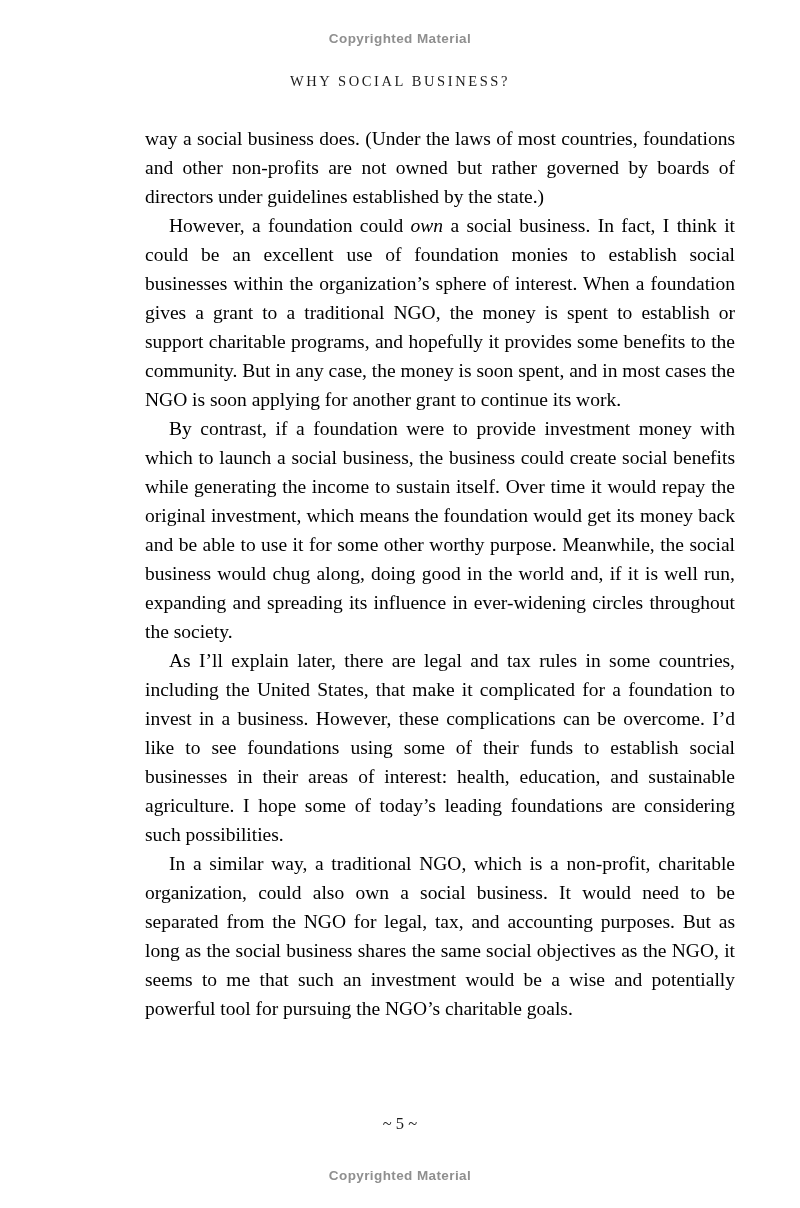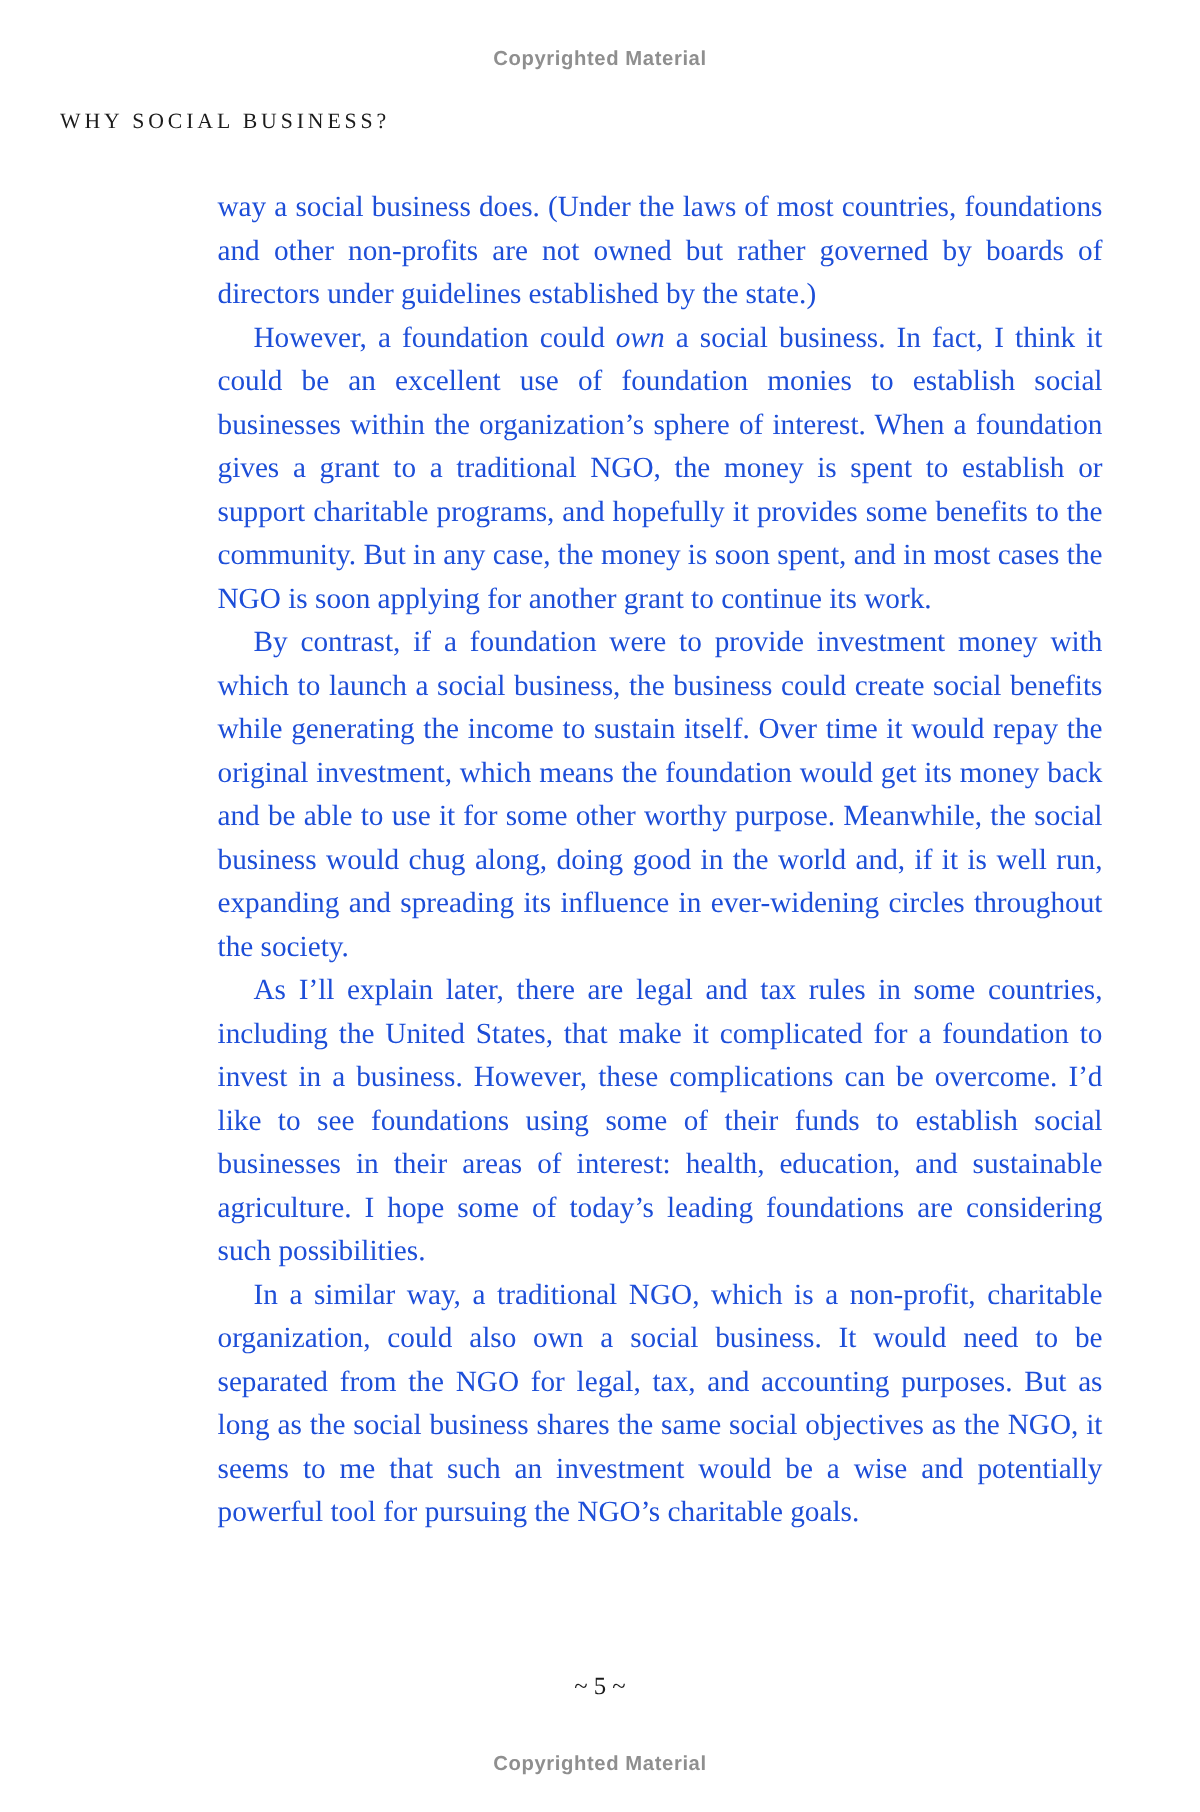--- a/index.html
+++ b/index.html
@@ -28,36 +28,36 @@
       letter-spacing: 0.4px;
     }
     .copyright-notice.top { top: 27px; }
     .copyright-notice.bottom { top: 1164px; }
 
     .running-header {
       position: absolute;
       top: 69px;
       left: 0;
       width: 100%;
-      text-align: left;
+      text-align: center;
       font-family: "Liberation Serif", serif;
       font-size: 14.5px;
       letter-spacing: 2.6px;
       color: #1b1b1b;
     }
 
     .body-text {
       position: absolute;
       top: 120px;
       left: 105px;
       width: 590px;
       text-align: justify;
       font-size: 19.5px;
       line-height: 29px;
-      color: #1d4ed8;
+      color: #000000;
     }
     .body-text p { text-indent: 24px; }
     .body-text p.no-indent { text-indent: 0; }
     .body-text i { }
 
     .page-number {
       position: absolute;
       top: 1110px;
       left: 0;
       width: 100%;

